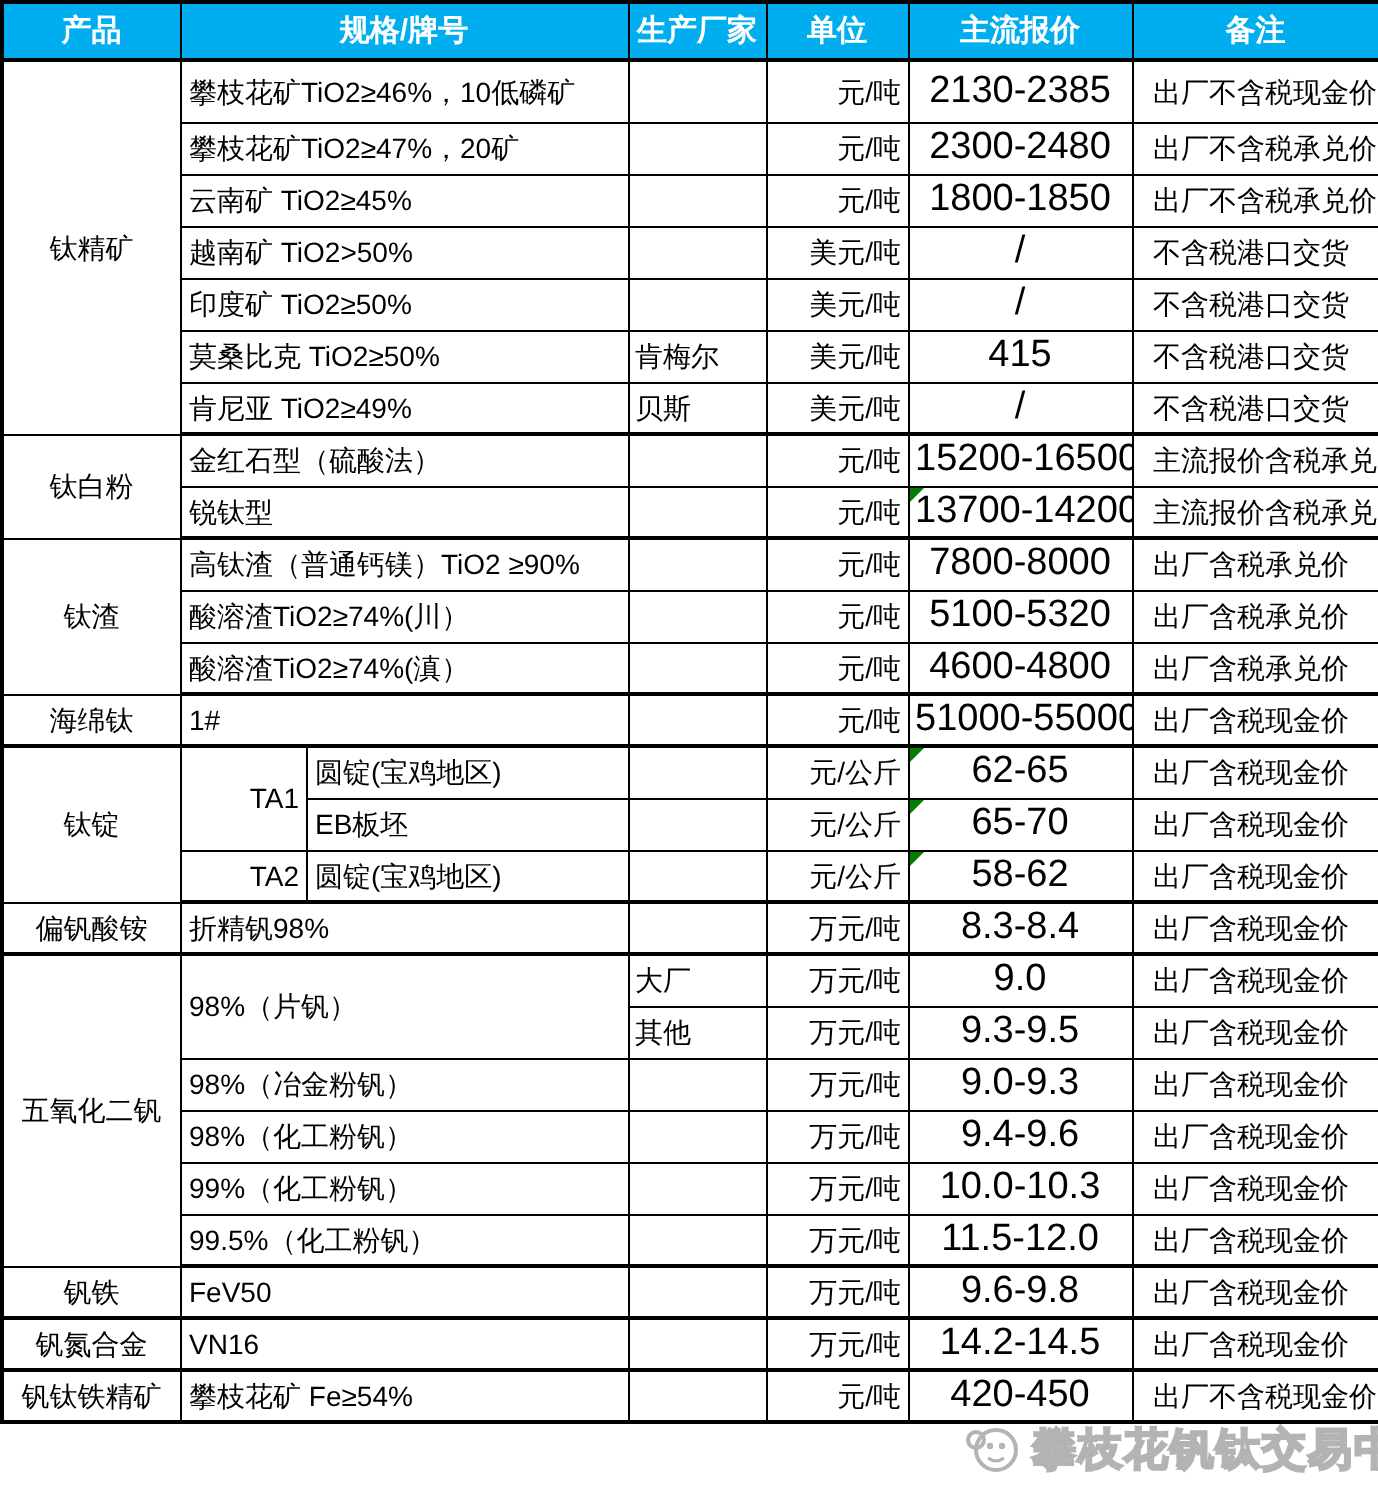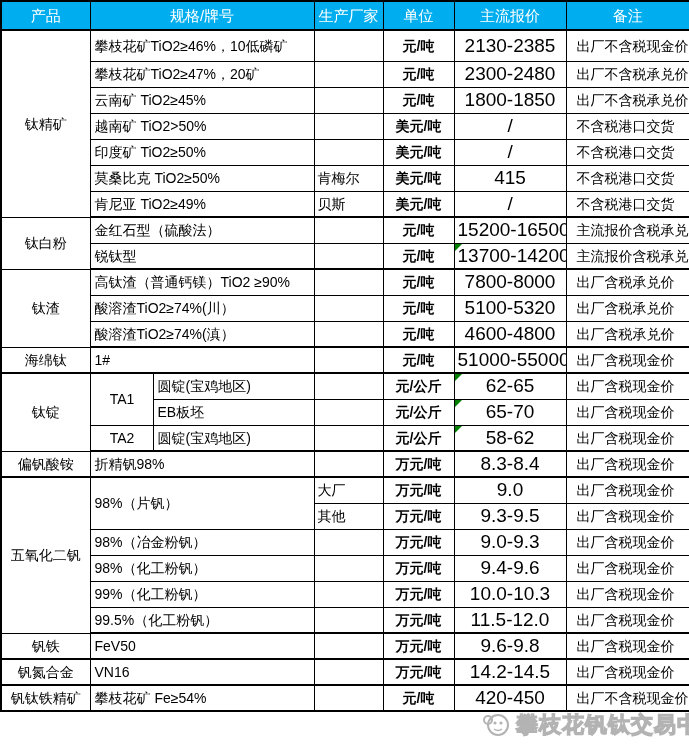--- a/index.html
+++ b/index.html
@@ -26,34 +26,34 @@
     font-size: 14px;
     line-height: 1.15;
     overflow: hidden;
     white-space: nowrap;
   }
   table#price-table { border: 2px solid #000; }
   thead tr { height: 29px; }
   thead th {
     background: #00AEEF;
     color: #ffffff;
-    font-weight: normal;
+    font-weight: bold;
     font-size: 15px;
     text-align: center;
     border-bottom-width: 2px;
   }
   tbody tr { height: 26px; }
   tbody tr:first-child { height: 31px; }
   tr.group-end td { border-bottom-width: 2px; }
 
   td.c-product { text-align: center; }
-  td.c-grade   { text-align: center; padding-left: 4px; }
+  td.c-grade   { text-align: right; padding-left: 4px; }
   td.c-spec    { text-align: left; padding-left: 4px; }
   td.c-mfr     { text-align: left; }
-  td.c-unit    { text-align: center; font-weight: bold; }
+  td.c-unit    { text-align: right; }
   td.c-price   { text-align: center; font-size: 19px; position: relative; }
   td.c-note    { text-align: left; padding-left: 10px; }
 
   td.flag::before {
     content: "";
     position: absolute;
     top: 0; left: 0;
     width: 0; height: 0;
     border-top: 7px solid #008000;
     border-right: 7px solid transparent;

